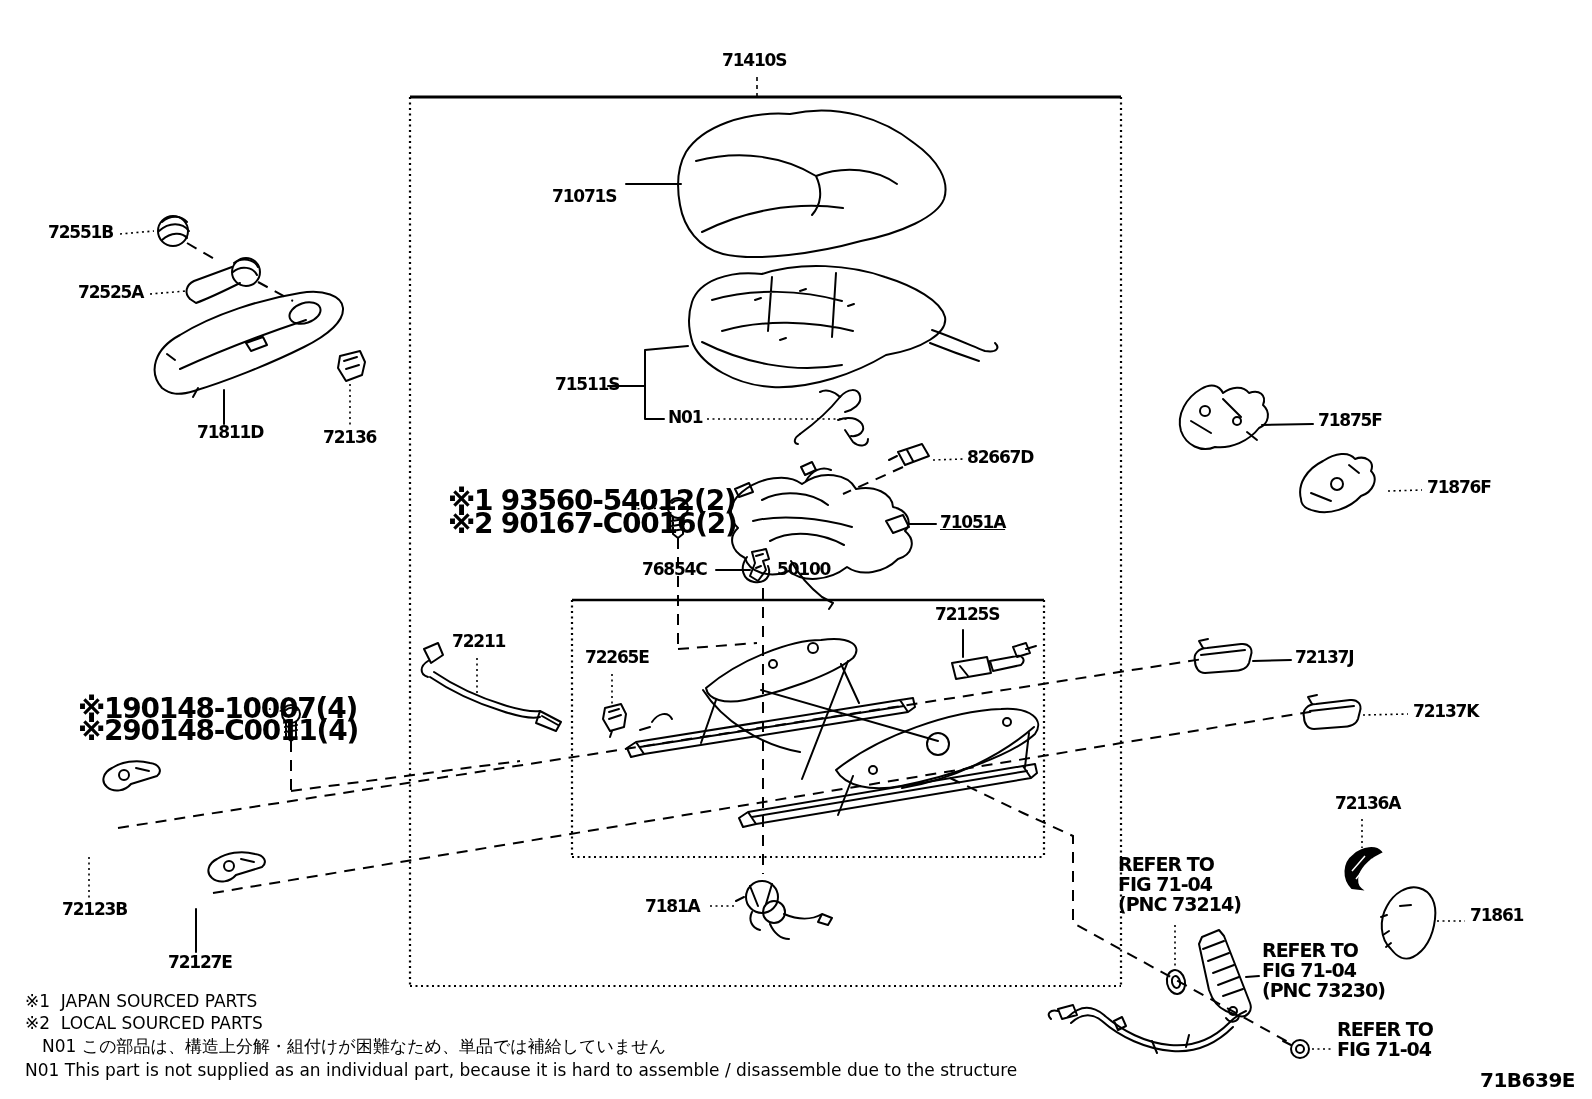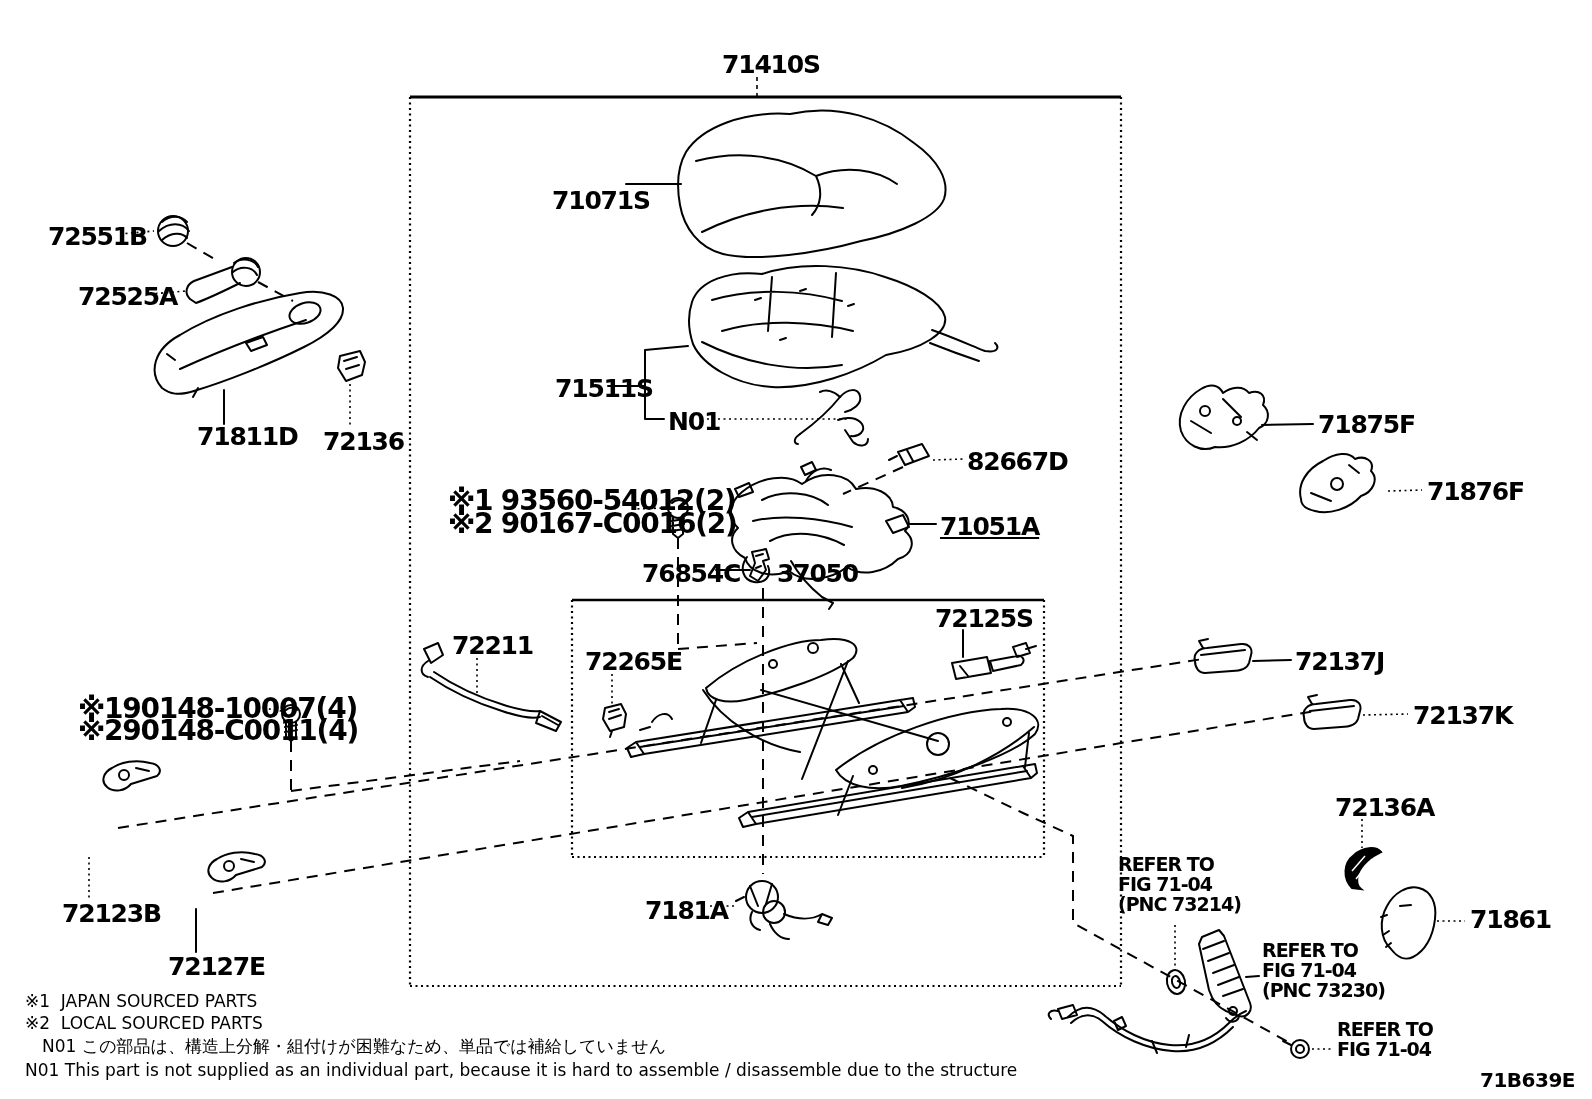--- a/index.html
+++ b/index.html
@@ -1,19 +1,19 @@
 <!DOCTYPE html>
 <html><head>
 <meta charset="utf-8">
 <style>
   html,body{margin:0;padding:0;background:#fff;}
   #canvas{position:relative;width:1592px;height:1099px;background:#ffffff;overflow:hidden;
           font-family:"DejaVu Sans",sans-serif;color:#000;}
   #art{position:absolute;left:0;top:0;}
-  .pn{position:absolute;font-weight:bold;font-size:25px;letter-spacing:-1.2px;white-space:pre;line-height:1;}
+  .pn{position:absolute;font-weight:bold;font-size:17px;letter-spacing:-1.2px;white-space:pre;line-height:1;}
   .pnsm{position:absolute;font-weight:bold;font-size:28px;letter-spacing:-1.2px;white-space:pre;line-height:1;}
   .ref{position:absolute;font-weight:bold;font-size:19px;letter-spacing:-1px;white-space:pre;line-height:1;}
   .nt{position:absolute;font-weight:normal;font-size:17px;white-space:pre;line-height:1.15;}
   .code{position:absolute;font-weight:bold;font-size:20px;letter-spacing:-0.5px;}
   svg .pt{stroke:#000;stroke-width:2;fill:none;stroke-linecap:round;stroke-linejoin:round;}
   svg .ld{stroke:#000;stroke-width:1.6;fill:none;stroke-dasharray:2 3.5;}
   svg .dc{stroke:#000;stroke-width:2;fill:none;stroke-dasharray:11 8;}
   svg .bx{stroke:#000;fill:none;}
 </style>
 </head>
@@ -252,21 +252,21 @@
   <div class="pn" style="left:78px;top:284px;">72525A</div>
   <div class="pn" style="left:197px;top:424px;">71811D</div>
   <div class="pn" style="left:323px;top:429px;">72136</div>
   <div class="pn" style="left:555px;top:376px;">71511S</div>
   <div class="pn" style="left:668px;top:409px;">N01</div>
   <div class="pn" style="left:967px;top:449px;">82667D</div>
   <div class="pnsm" style="left:448px;top:487px;">※1 93560-54012(2)</div>
   <div class="pnsm" style="left:448px;top:510px;">※2 90167-C0016(2)</div>
   <div class="pn" style="left:940px;top:514px;text-decoration:underline;">71051A</div>
   <div class="pn" style="left:642px;top:561px;">76854C</div>
-  <div class="pn" style="left:777px;top:561px;">37050</div>
+  <div class="pn" style="left:777px;top:561px;">50100</div>
   <div class="pn" style="left:452px;top:633px;">72211</div>
   <div class="pn" style="left:585px;top:649px;">72265E</div>
   <div class="pn" style="left:935px;top:606px;">72125S</div>
   <div class="pn" style="left:1295px;top:649px;">72137J</div>
   <div class="pn" style="left:1413px;top:703px;">72137K</div>
   <div class="pn" style="left:1318px;top:412px;">71875F</div>
   <div class="pn" style="left:1427px;top:479px;">71876F</div>
   <div class="pnsm" style="left:78px;top:695px;">※190148-10007(4)</div>
   <div class="pnsm" style="left:78px;top:717px;">※290148-C0011(4)</div>
   <div class="pn" style="left:62px;top:901px;">72123B</div>

